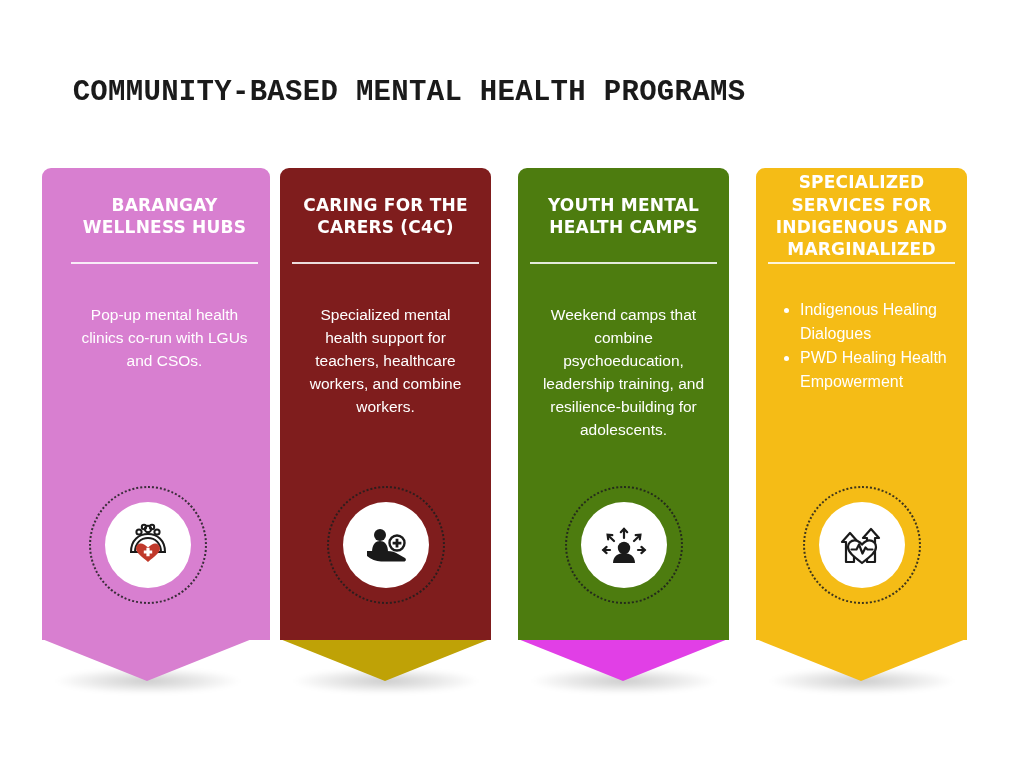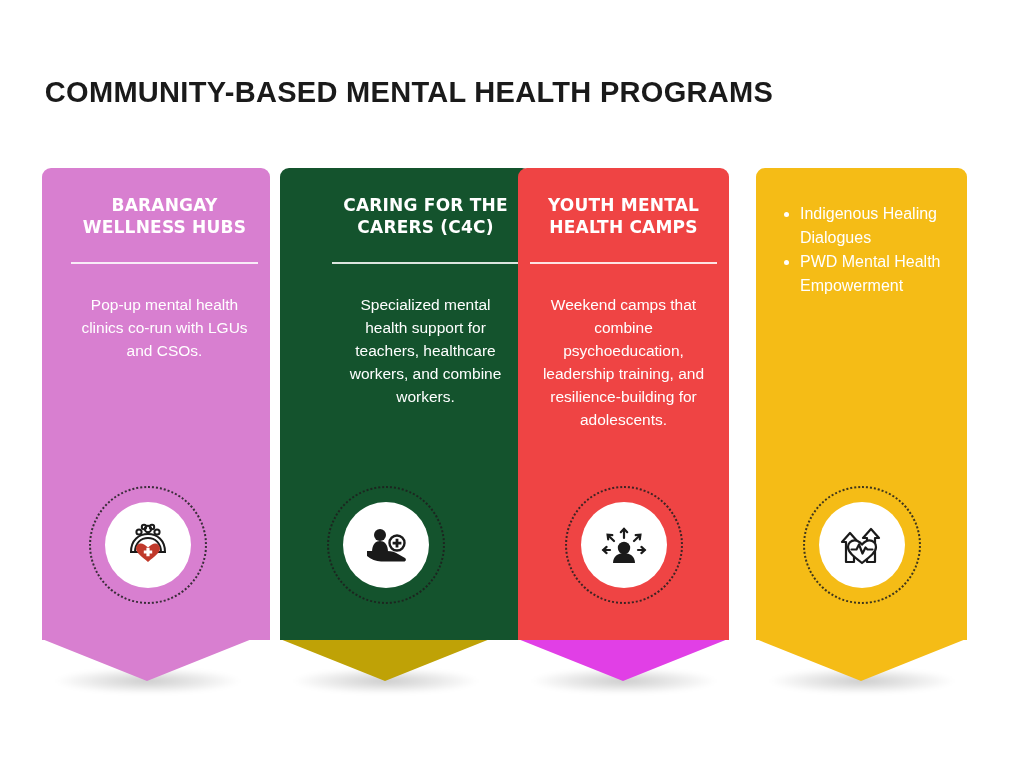--- a/index.html
+++ b/index.html
@@ -21,21 +21,21 @@
   #page-title {
     position: absolute;
     top: 76px;
     left: 0;
     width: 818px;
     text-align: center;
     font-size: 29px;
     font-weight: bold;
     letter-spacing: 0.3px;
     color: #1a1a1a;
-    font-family: Liberation Sans, sans-serif;
+    font-family: Liberation Mono, monospace;
   }
   .banners {
     position: absolute;
     top: 168px;
     left: 42px;
     width: 940px;
     height: 540px;
     display: flex;
     flex-direction: row;
     justify-content: flex-start;
@@ -95,21 +95,21 @@
   }
   .head-divider {
     position: absolute;
     left: 12px;
     right: 12px;
     bottom: 0;
     height: 2px;
     background: rgba(255,255,255,0.85);
   }
   .banner-desc {
-    margin-top: 30px;
+    margin-top: 40px;
     padding: 0 18px;
     text-align: center;
     color: #ffffff;
     font-size: 15.5px;
     line-height: 1.48;
     font-family: "Liberation Sans", sans-serif;
   }
   .banner-list {
     margin: 34px 0 0 0;
     padding: 0 14px 0 44px;
@@ -182,21 +182,21 @@
             <path d="M27 44 C20 38 15 34.5 15 30.5 C15 27.6 17.2 25.5 20 25.5 C22 25.5 24 26.6 27 29.5 C30 26.6 32 25.5 34 25.5 C36.8 25.5 39 27.6 39 30.5 C39 34.5 34 38 27 44 Z" fill="#c0392b"></path>
             <path d="M25.4 29.8 h3.2 v2.6 h2.6 v3.2 h-2.6 v2.6 h-3.2 v-2.6 h-2.6 v-3.2 h2.6 z" fill="#ffffff"></path>
           </svg>
         </div>
       </div>
     </div>
 
     <div class="banner">
       <div class="banner-shadow"></div>
       <div class="banner-tail" id="tail-2" style="border-top-color: rgb(191, 162, 6);"></div>
-      <div class="banner-body" id="body-2" style="background: #14532d; padding-left: 40px;">
+      <div class="banner-body" id="body-2" style="background: #7f1d1d;">
         <div class="banner-head">
           <div class="banner-head-inner">CARING FOR THE CARERS (C4C)</div>
           <div class="head-divider"></div>
         </div>
         <div class="banner-desc">Specialized mental health support for teachers, healthcare workers, and combine workers.</div>
       </div>
       <div class="icon-wrap">
         <div class="icon-circle">
           <svg width="54" height="54" viewBox="0 0 54 54">
             <g fill="#1a1a1a">
@@ -209,21 +209,21 @@
             </g>
             <path d="M36.6 20.8 h2.8 v3 h3 v2.8 h-3 v3 h-2.8 v-3 h-3 v-2.8 h3 z" fill="#1a1a1a"></path>
           </svg>
         </div>
       </div>
     </div>
 
     <div class="banner">
       <div class="banner-shadow"></div>
       <div class="banner-tail" id="tail-3" style="border-top-color: rgb(225, 63, 230);"></div>
-      <div class="banner-body" id="body-3" style="background: #ef4444;">
+      <div class="banner-body" id="body-3" style="background: #4d7c0f;">
         <div class="banner-head">
           <div class="banner-head-inner">YOUTH MENTAL HEALTH CAMPS</div>
           <div class="head-divider"></div>
         </div>
         <div class="banner-desc">Weekend camps that combine psychoeducation, leadership training, and resilience-building for adolescents.</div>
       </div>
       <div class="icon-wrap">
         <div class="icon-circle">
           <svg width="54" height="54" viewBox="0 0 54 54">
             <g fill="#1a1a1a">
@@ -244,23 +244,27 @@
             </g>
           </svg>
         </div>
       </div>
     </div>
 
     <div class="banner">
       <div class="banner-shadow"></div>
       <div class="banner-tail" id="tail-4" style="border-top-color: rgb(245, 188, 22);"></div>
       <div class="banner-body" id="body-4" style="background: rgb(245, 188, 22);">
+        <div class="banner-head">
+          <div class="banner-head-inner">SPECIALIZED SERVICES FOR INDIGENOUS AND MARGINALIZED</div>
+          <div class="head-divider"></div>
+        </div>
         <ul class="banner-list">
           <li>Indigenous Healing Dialogues</li>
-          <li>PWD Mental Health Empowerment</li>
+          <li>PWD Healing Health Empowerment</li>
         </ul>
       </div>
       <div class="icon-wrap">
         <div class="icon-circle">
           <svg width="54" height="54" viewBox="0 0 54 54">
             <g fill="none" stroke="#1a1a1a" stroke-width="2.2" stroke-linejoin="round">
               <path d="M14 44 V24 h-4 L18 15 l8 9 h-4 v20 Z" transform="translate(-3,0)"></path>
               <path d="M30 44 V20 h-4 L34 11 l8 9 h-4 v24 Z" transform="translate(2,0)"></path>
             </g>
             <g fill="none" stroke="#1a1a1a" stroke-width="2.2" stroke-linejoin="round">

